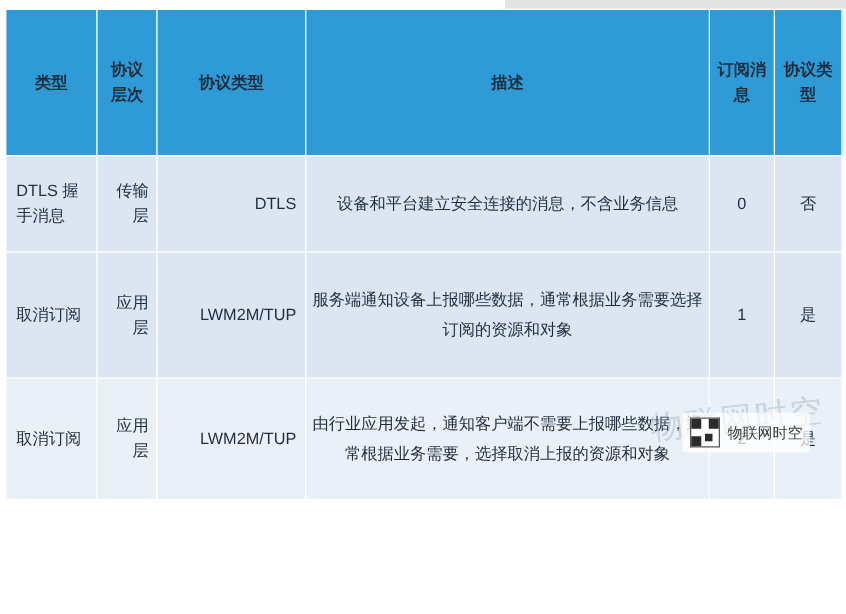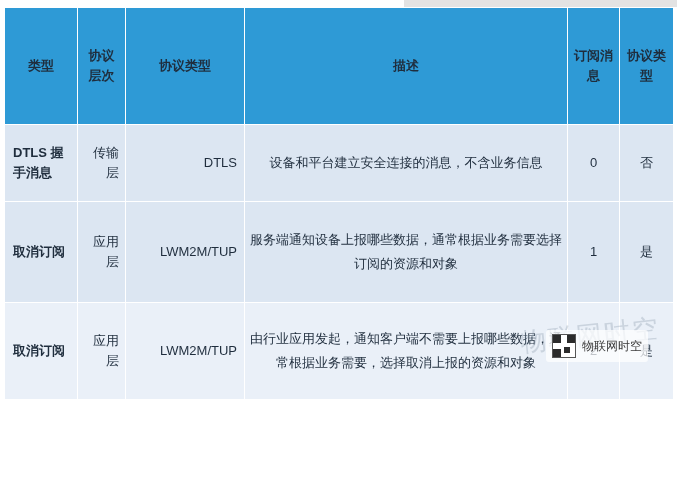--- a/index.html
+++ b/index.html
@@ -68,21 +68,20 @@
     padding: 8px 7px;
     background: #dce6f2;
   }
   tbody tr.alt td {
     background: #eaf0f8;
   }
   tbody td.label {
     text-align: left;
     padding-left: 8px;
     font-size: 13px;
-    font-weight: bold;
   }
   tbody td.layer {
     text-align: right;
     font-size: 13px;
     padding-left: 6px;
     padding-right: 6px;
   }
   tbody td.proto-type {
     text-align: right;
     font-size: 13px;

